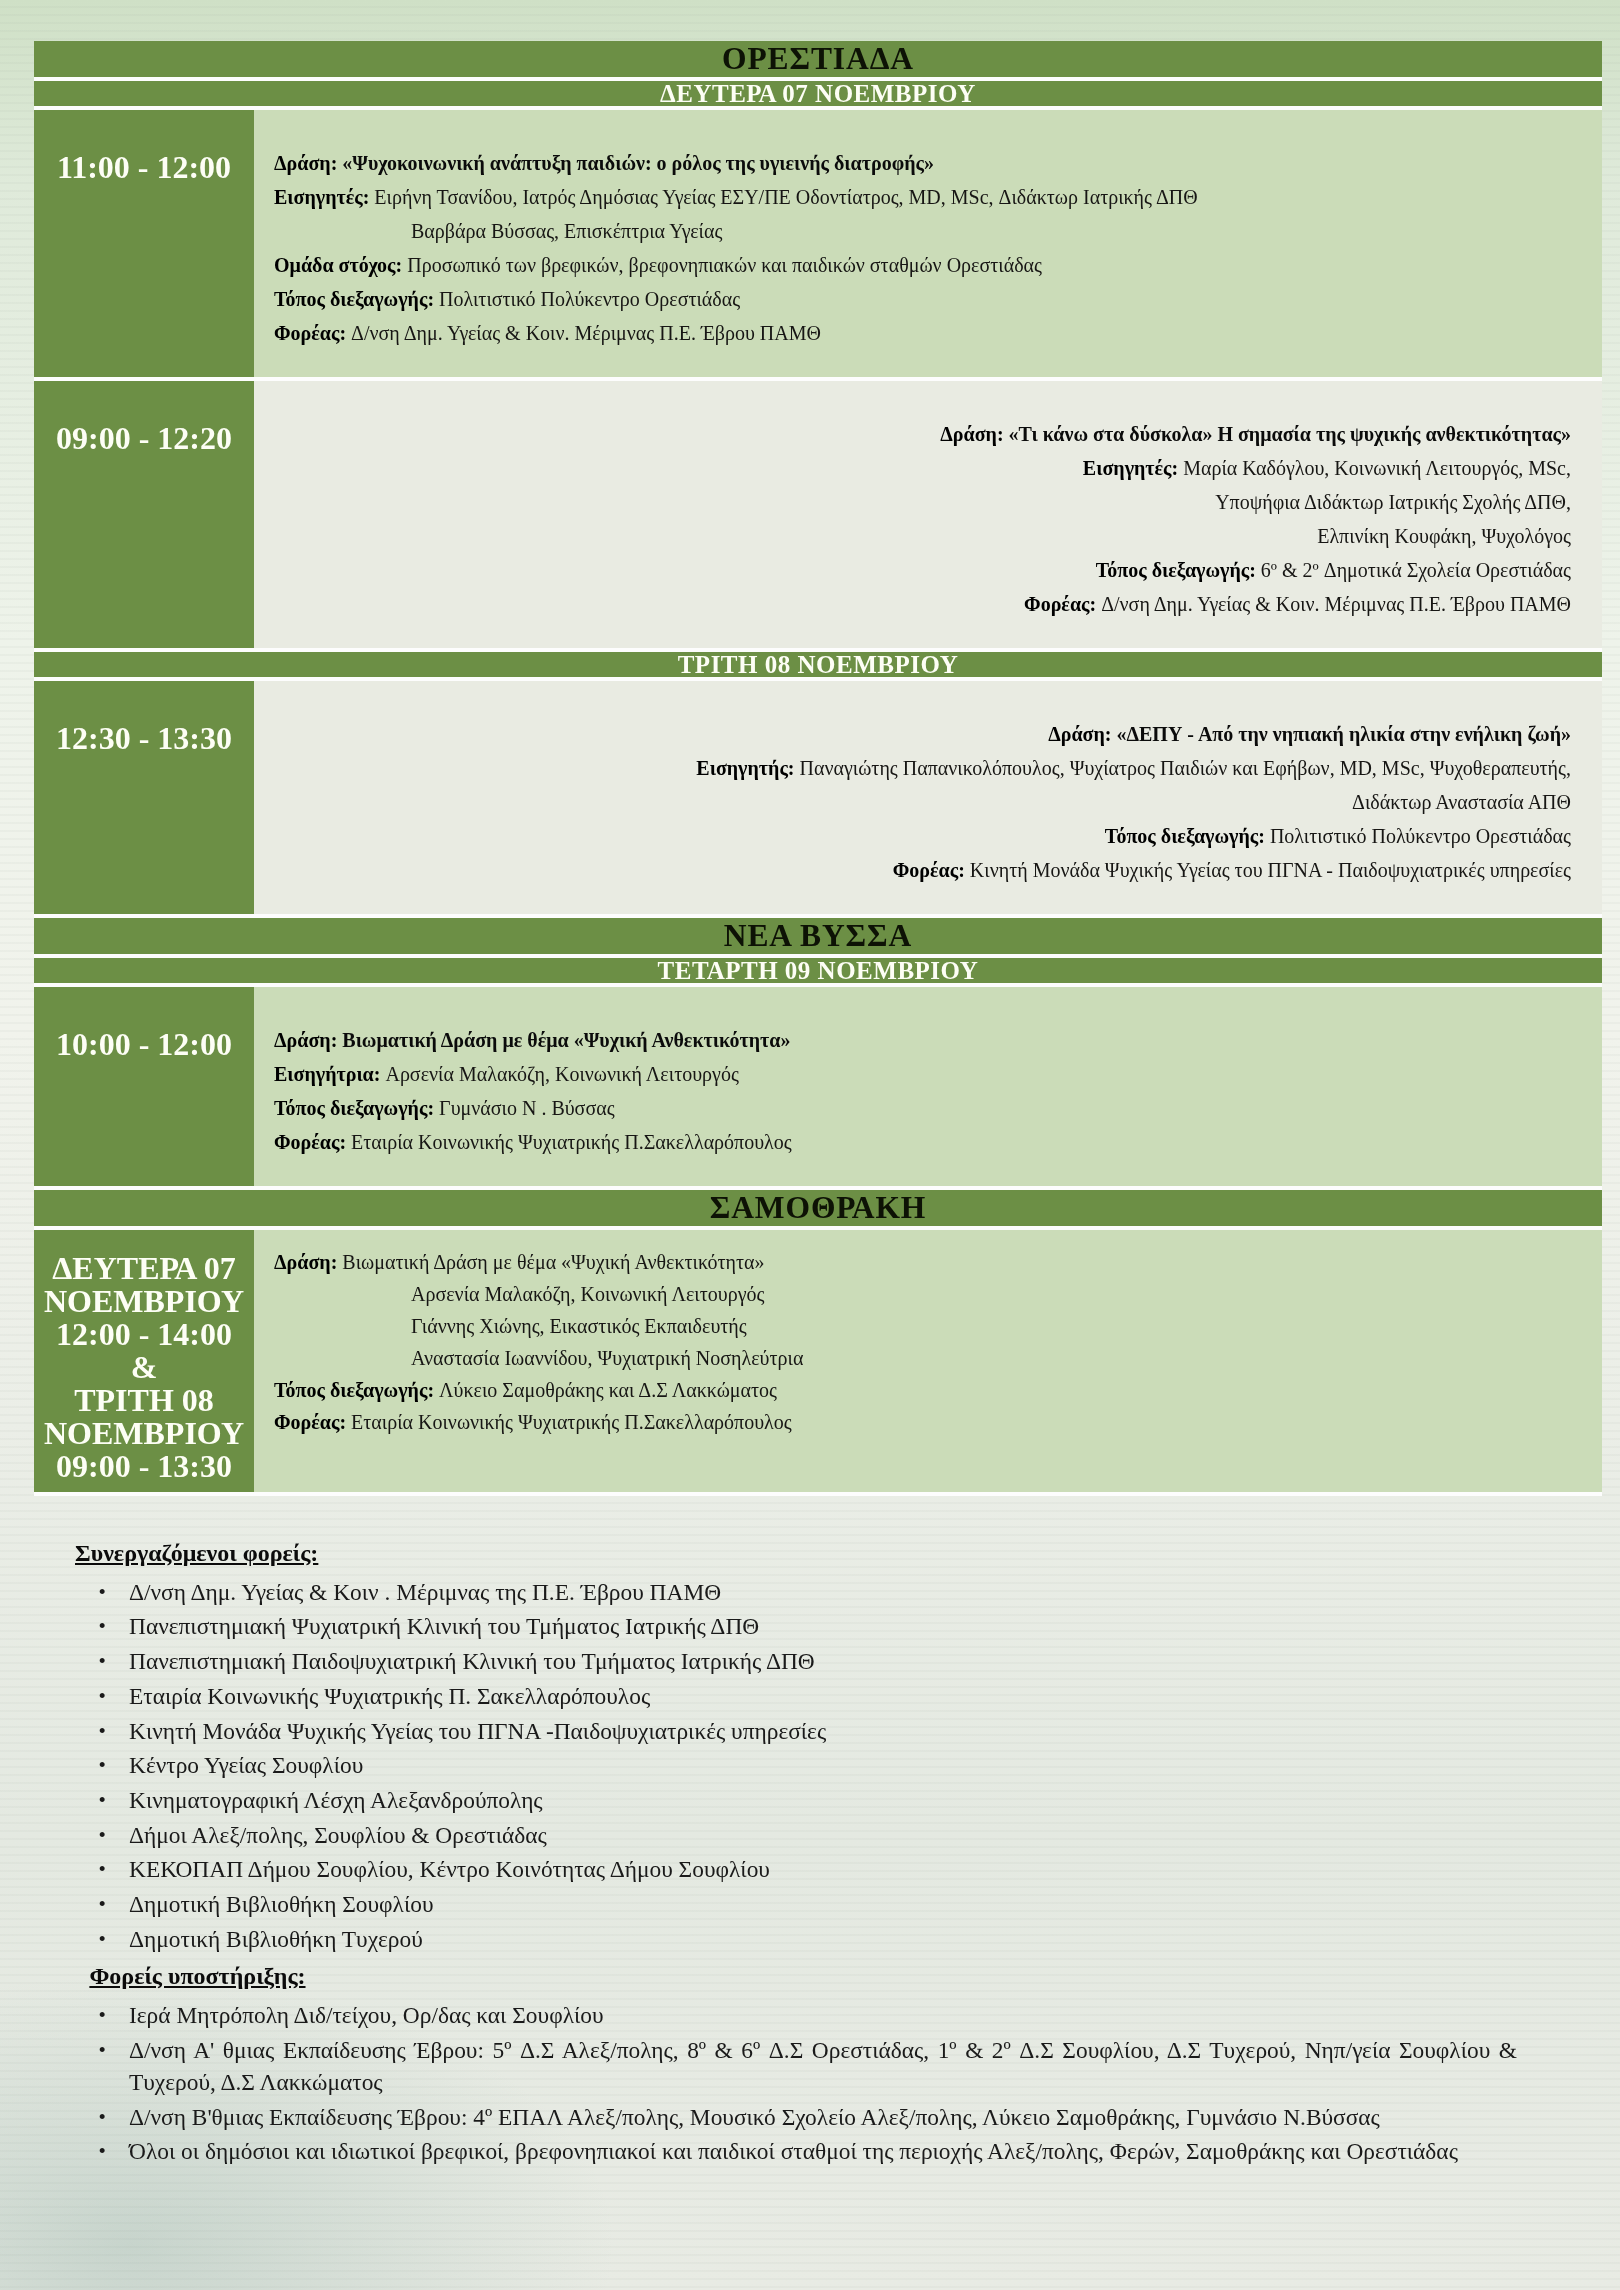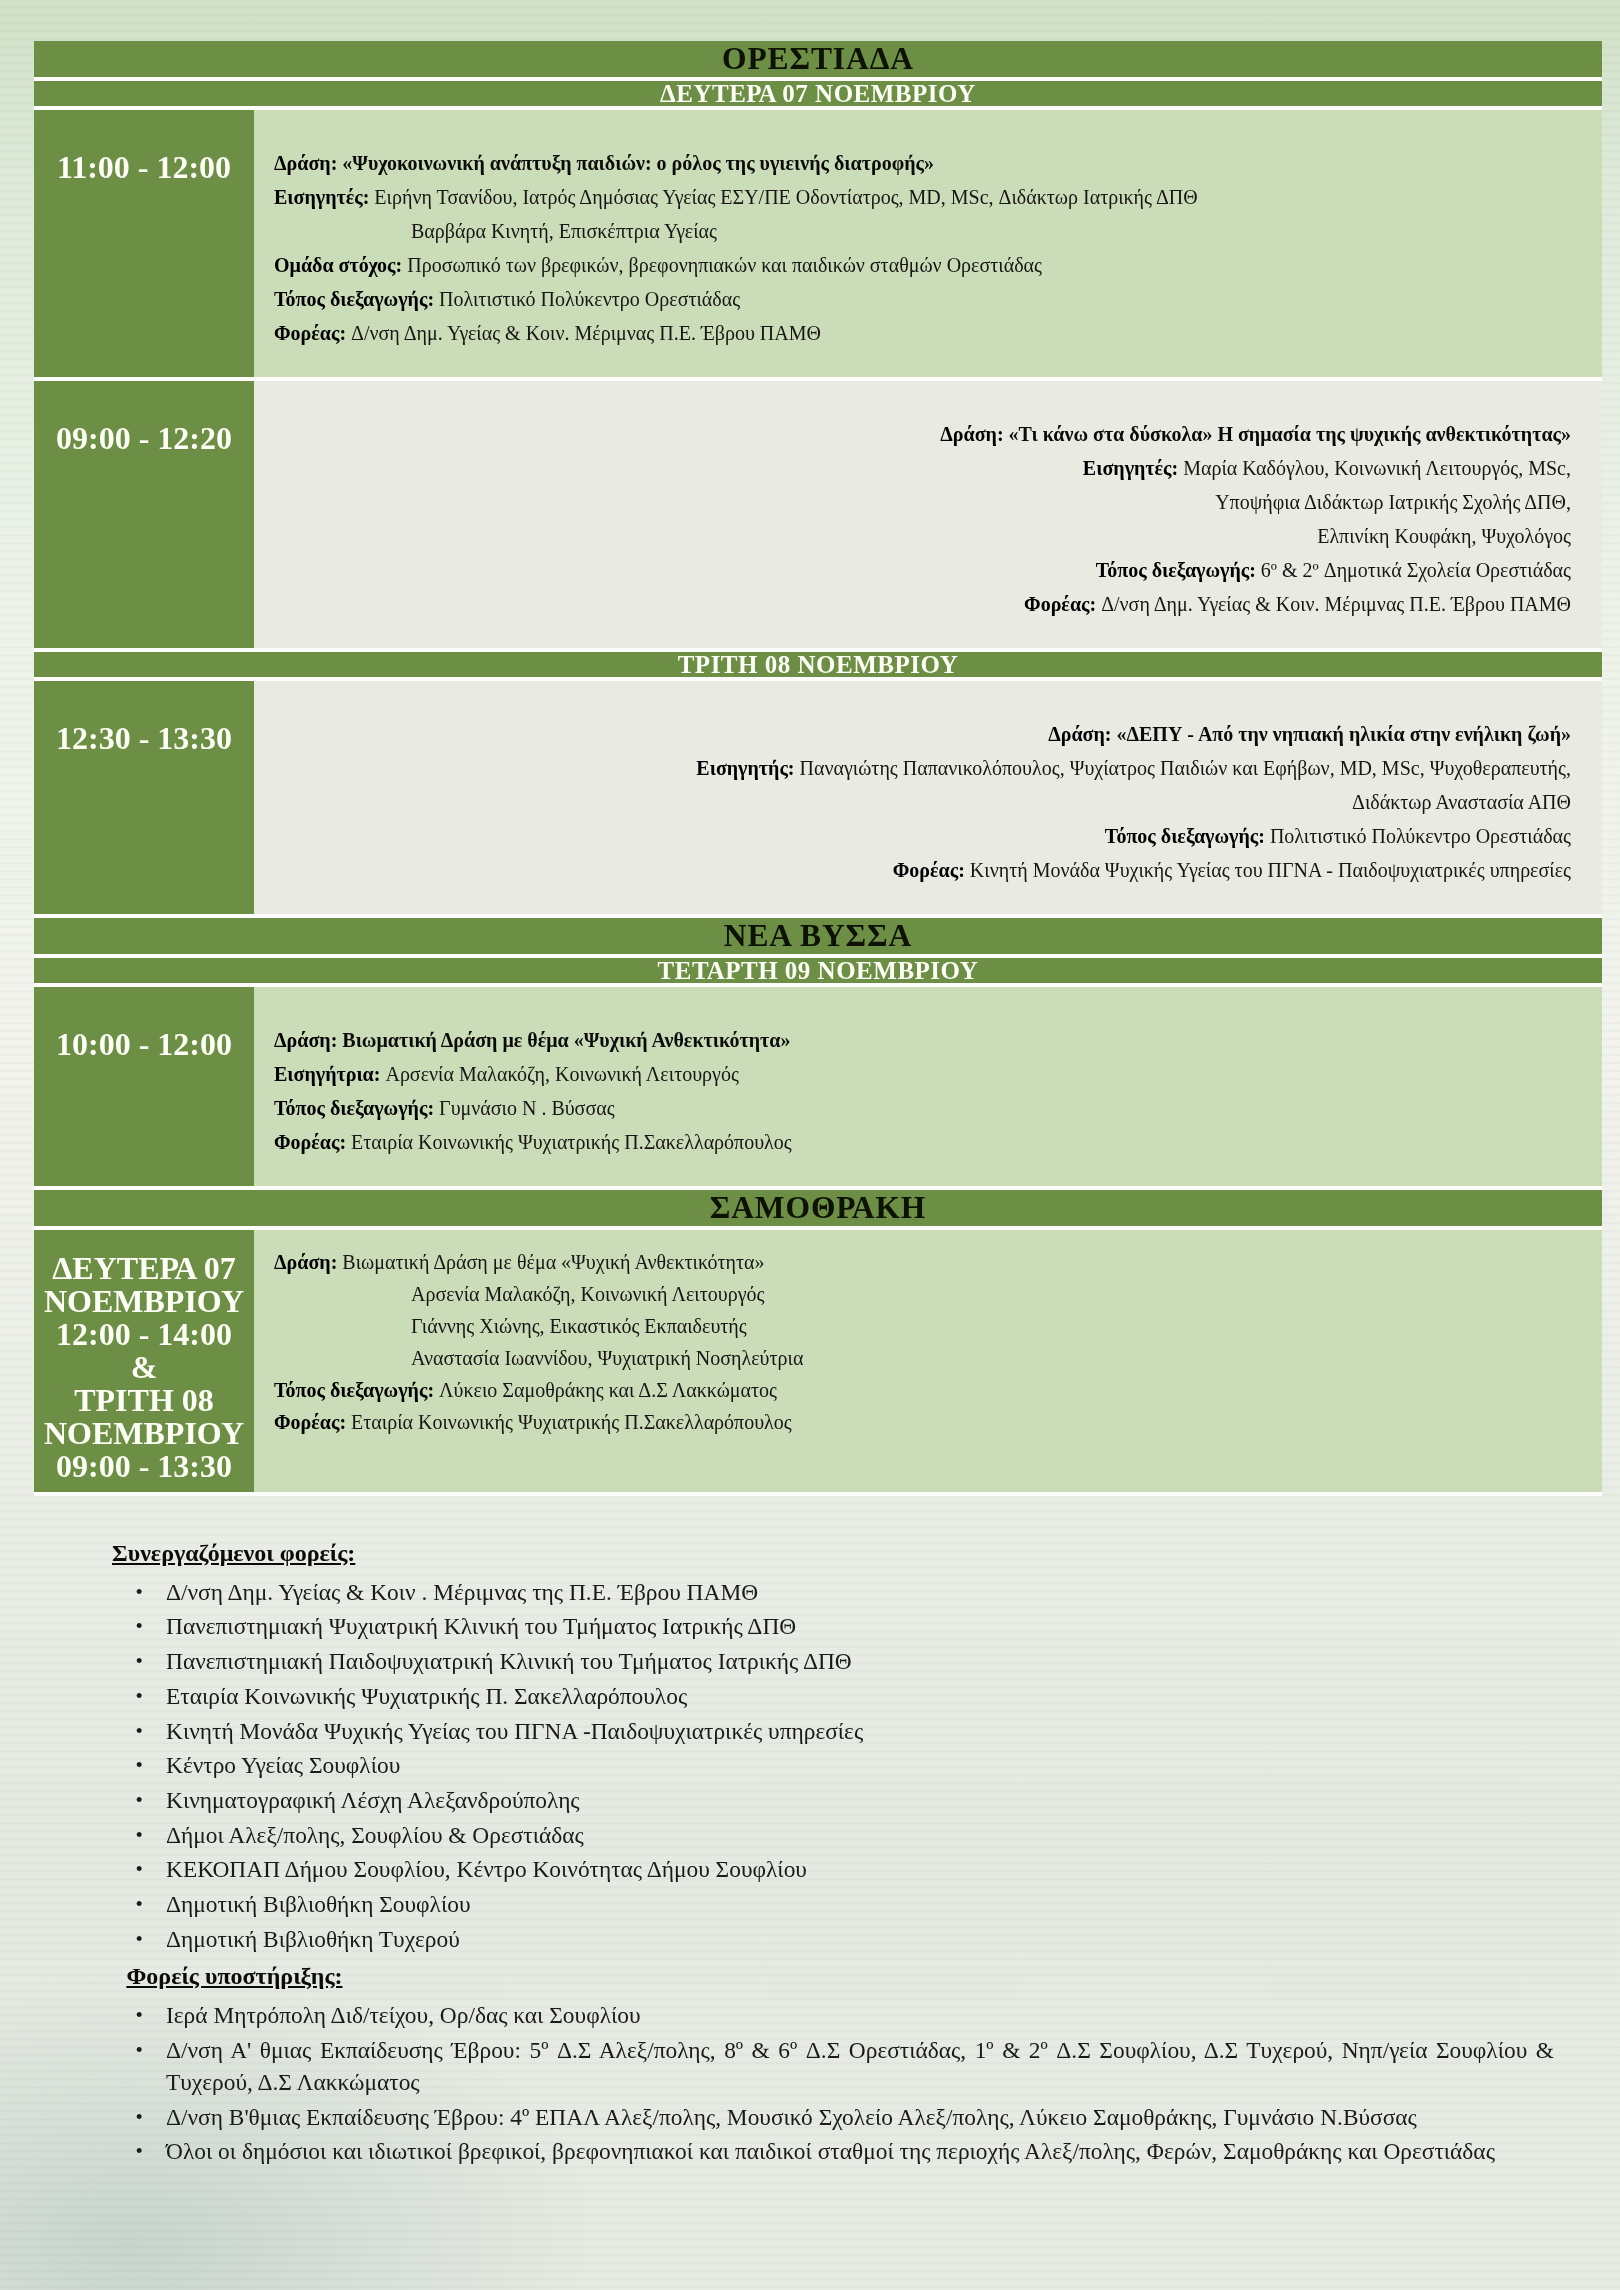--- a/index.html
+++ b/index.html
@@ -54,21 +54,21 @@
   }
   .content{flex:1;padding:36px 31px 27px 20px;font-size:20px;line-height:34px;}
   .tone-green .content{background:var(--rowGreen);}
   .tone-pale .content{background:var(--rowPale);text-align:right;}
   .row.compact .time{padding-top:21.6px;line-height:33px;}
   .row.compact .content{padding-top:16px;padding-bottom:14.4px;line-height:32px;}
   .line .lbl{font-weight:700;color:#000;}
   .line.bold{font-weight:700;color:#0b0b0b;}
   .line.indent{padding-left:137px;}
   .footer{
-    margin:41px 54px 0 112px;width:1442px;
+    margin:41px 54px 0 75px;width:1442px;
     font-size:23.4px;line-height:32px;color:#1a1a1a;
   }
   .list-heading{
     font-weight:700;font-size:24px;text-decoration:underline;
     margin:0 0 7.2px 0;color:#0b0b0b;
   }
   .list-heading.sub{margin:5.4px 0 7.2px 14.4px;}
   ul.blist{list-style:none;margin:0;padding:0;}
   ul.blist li{display:flex;margin-bottom:2.7px;text-align:justify;}
   ul.blist li .bullet{flex:0 0 54px;padding-left:23.4px;font-size:21px;line-height:32px;}
@@ -82,21 +82,21 @@
   <div class="doc">
       <div class="band band-city">ΟΡΕΣΤΙΑΔΑ</div>
       <div class="band band-date">ΔΕΥΤΕΡΑ 07 ΝΟΕΜΒΡΙΟΥ</div>
       <div class="row tone-green">
         <div class="time">
           <div class="time-line">11:00 - 12:00</div>
         </div>
         <div class="content">
           <div class="line bold"><span class="lbl">Δράση: </span><span class="val">«Ψυχοκοινωνική ανάπτυξη παιδιών: ο ρόλος της υγιεινής διατροφής»</span></div>
           <div class="line"><span class="lbl">Εισηγητές: </span><span class="val">Ειρήνη Τσανίδου, Ιατρός Δημόσιας Υγείας ΕΣΥ/ΠΕ Οδοντίατρος, MD, MSc, Διδάκτωρ Ιατρικής ΔΠΘ</span></div>
-          <div class="line indent"><span class="val">Βαρβάρα Κινητή, Επισκέπτρια Υγείας</span></div>
+          <div class="line indent"><span class="val">Βαρβάρα Βύσσας, Επισκέπτρια Υγείας</span></div>
           <div class="line"><span class="lbl">Ομάδα στόχος: </span><span class="val">Προσωπικό των βρεφικών, βρεφονηπιακών και παιδικών σταθμών Ορεστιάδας</span></div>
           <div class="line"><span class="lbl">Τόπος διεξαγωγής: </span><span class="val">Πολιτιστικό Πολύκεντρο Ορεστιάδας</span></div>
           <div class="line"><span class="lbl">Φορέας: </span><span class="val">Δ/νση Δημ. Υγείας &amp; Κοιν. Μέριμνας Π.Ε. Έβρου ΠΑΜΘ</span></div>
         </div>
       </div>
       <div class="row tone-pale">
         <div class="time">
           <div class="time-line">09:00 - 12:20</div>
         </div>
         <div class="content">

